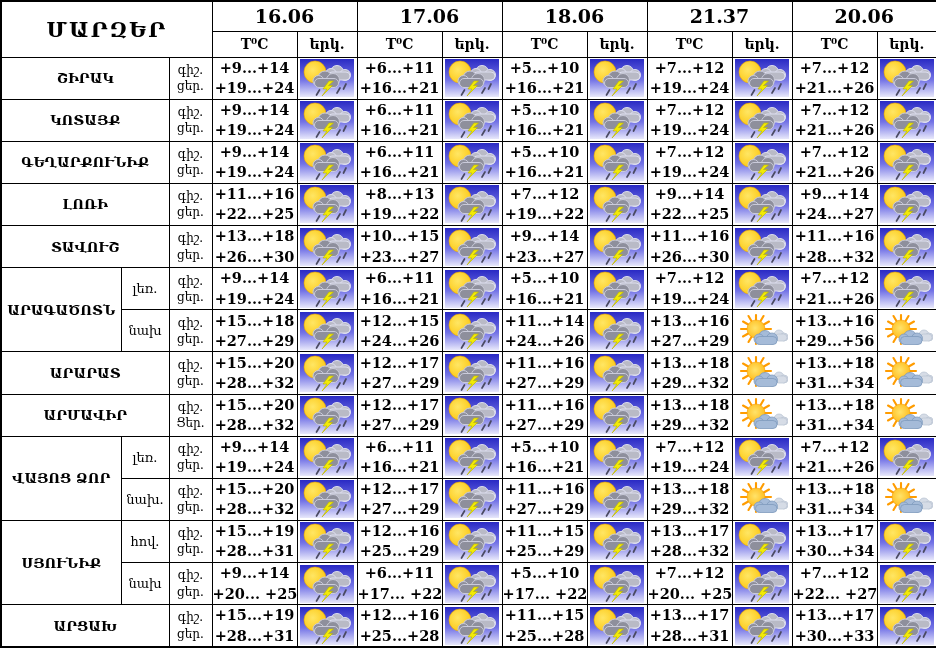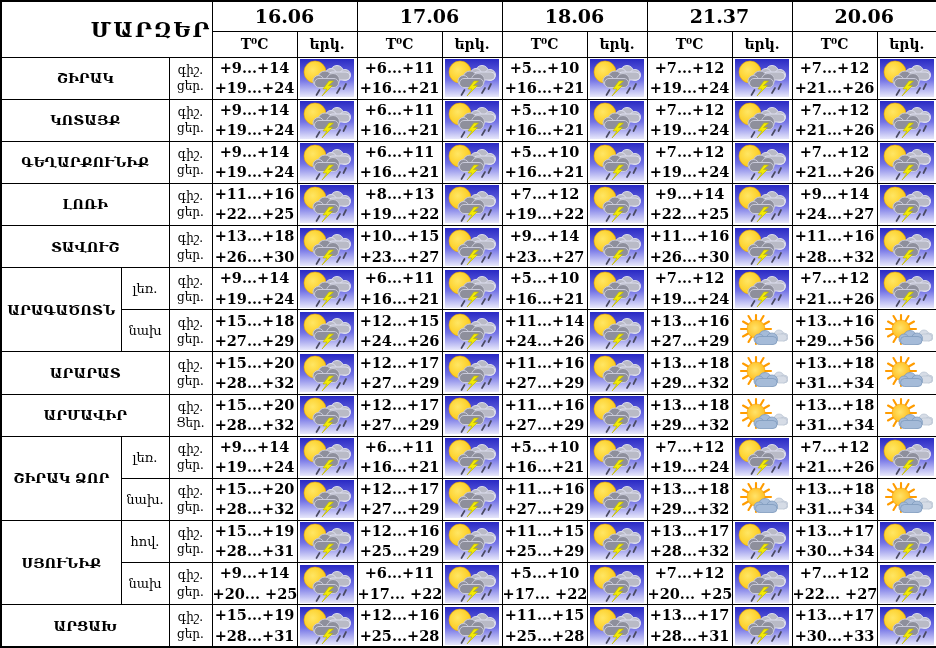--- a/index.html
+++ b/index.html
@@ -1,19 +1,19 @@
 <!DOCTYPE html>
 <html><head>
 <meta charset="utf-8">
 <style>
   html,body{margin:0;padding:0;background:#fff;}
   body{width:936px;height:648px;font-family:"DejaVu Serif","DejaVu Sans",serif;color:#000;}
   table{border-collapse:collapse;table-layout:fixed;width:936px;height:648px;border:2px solid #000;}
   th,td{border:1px solid #000;padding:0;text-align:center;vertical-align:middle;overflow:hidden;}
-  .title{font-size:21px;font-weight:bold;letter-spacing:2px;text-align:right;}
+  .title{font-size:21px;font-weight:bold;letter-spacing:2px;}
   .date{font-size:19px;font-weight:bold;margin-left:32px;}
   .th-t,.th-sky{font-size:14px;font-weight:bold;}
   .region{font-size:13.5px;font-weight:bold;white-space:nowrap;}
   .sub{font-size:13px;font-weight:normal;}
   .lbl{font-size:12px;line-height:1.35;}
   .temp{font-size:14.5px;font-weight:bold;line-height:1.4;white-space:nowrap;}
   .icon svg{display:block;margin:0 auto;}
   thead tr.r1{height:30px;}
   thead tr.r2{height:26px;}
   tbody tr{height:42px;}
@@ -1885,21 +1885,21 @@
     <g fill="#a5bbd8" stroke="#7f9abd" stroke-width="0.8">
       <circle cx="29" cy="24" r="6.5"></circle>
               <circle cx="36" cy="25.5" r="5.5"></circle>
               <circle cx="23" cy="26" r="5"></circle>
       <rect x="19.5" y="23.5" width="21.5" height="8" rx="4"></rect>
     </g>
   </svg>
 </td>
       </tr>
       <tr>
-        <td class="region" rowspan="2" colspan="1">ՇԻՐԱԿ ՁՈՐ</td>
+        <td class="region" rowspan="2" colspan="1">ՎԱՅՈՑ ՁՈՐ</td>
         <td class="sub">լեռ.</td>
         <td class="lbl">
           <div>գիշ.</div>
           <div>ցեր.</div>
         </td>
         <td class="temp">
           <div>+9...+14</div>
           <div>+19...+24</div>
         </td>
         <td class="icon">

